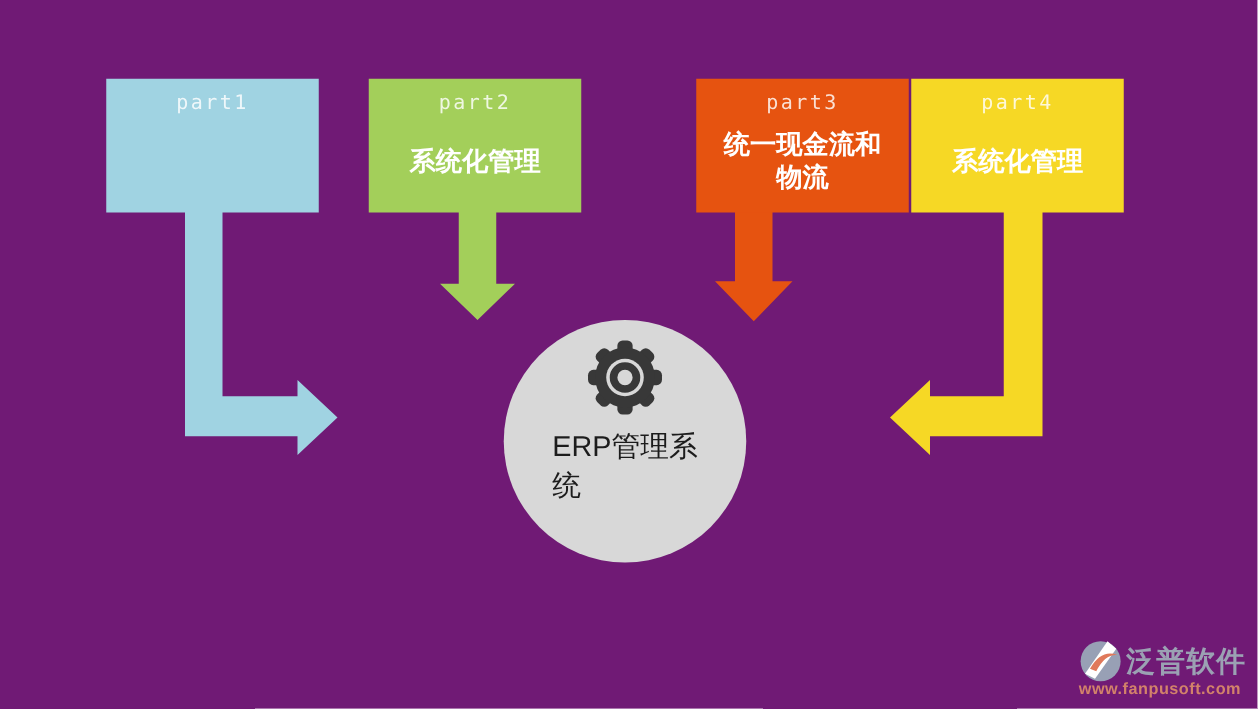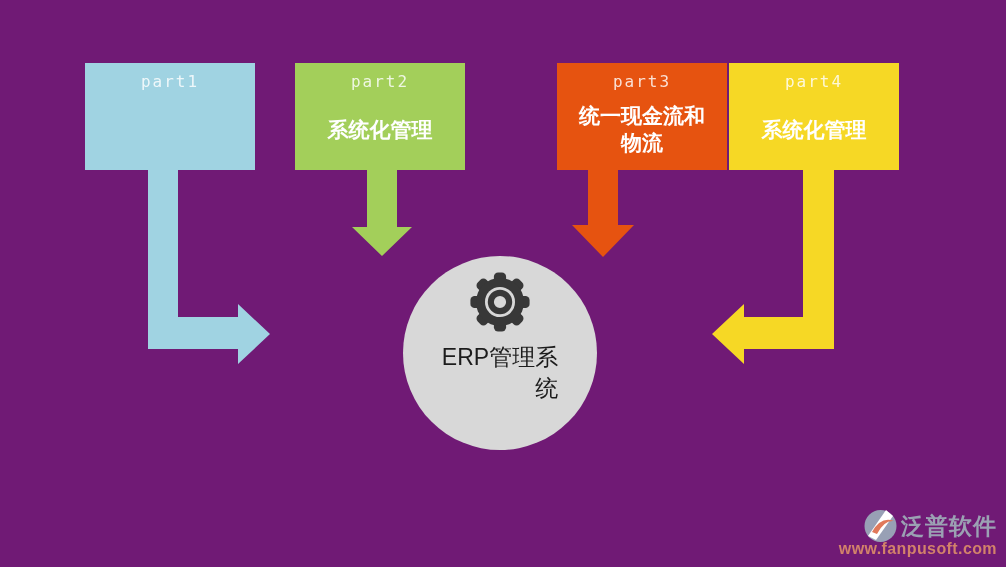--- a/index.html
+++ b/index.html
@@ -41,41 +41,41 @@
     left:403px;top:256px;
     width:194px;height:194px;
     border-radius:50%;
     z-index:2;
     display:flex;flex-direction:column;align-items:center;
   }
   #gear{margin-top:15px;}
   #center-label{
     margin-top:9px;
     white-space:pre-line;
-    text-align:right;
+    text-align:left;
     font-size:23px;line-height:31px;
     color:#1c1c1c;
   }
   #footer{
     position:absolute;
     right:9px;bottom:9px;
     z-index:2;
     text-align:left;
   }
   #footer .frow{
     display:flex;align-items:center;justify-content:flex-end;
   }
   #brand-name{
     font-size:23px;
     font-weight:bold;
     letter-spacing:1px;
     margin-left:2px;
   }
   #brand-url{
-    font-size:16px;
+    font-size:13px;
     font-weight:bold;
     letter-spacing:0.4px;
     margin-top:-3px;
   }
 </style>
 </head>
 <body>
 
 <div id="canvas">
 

